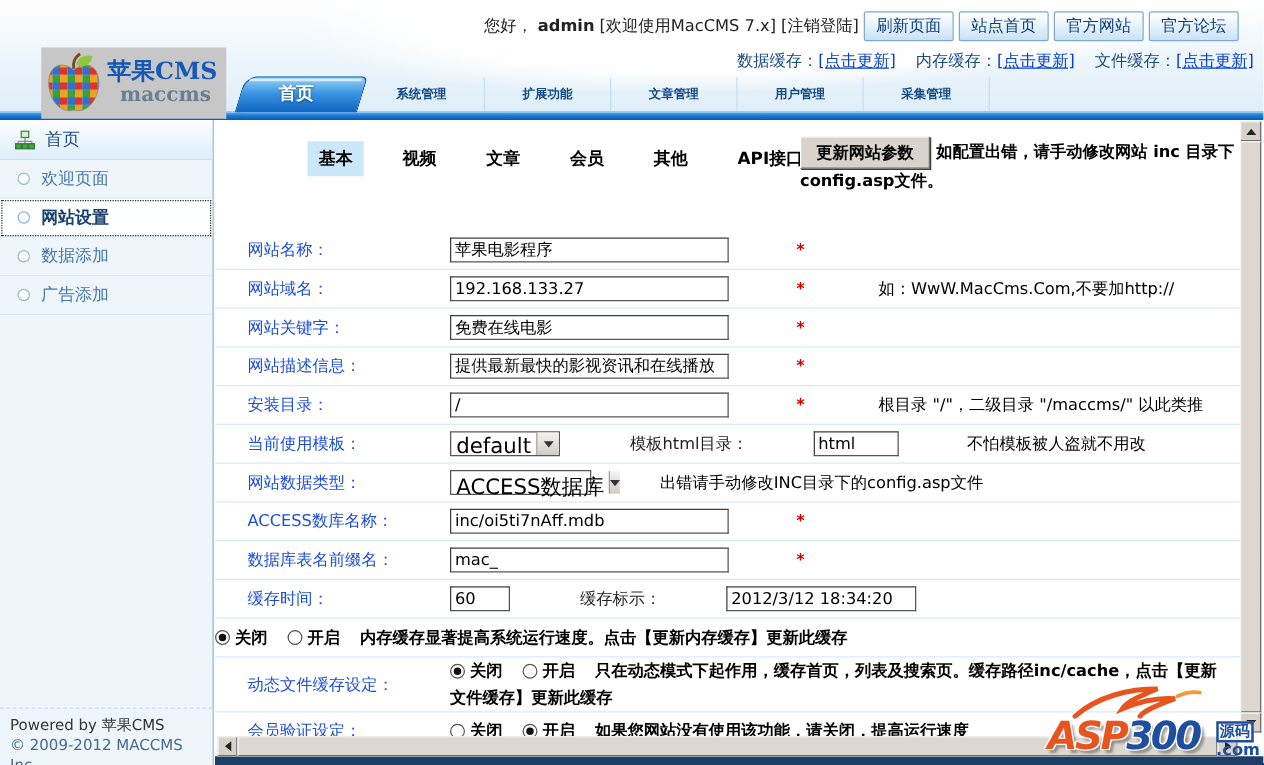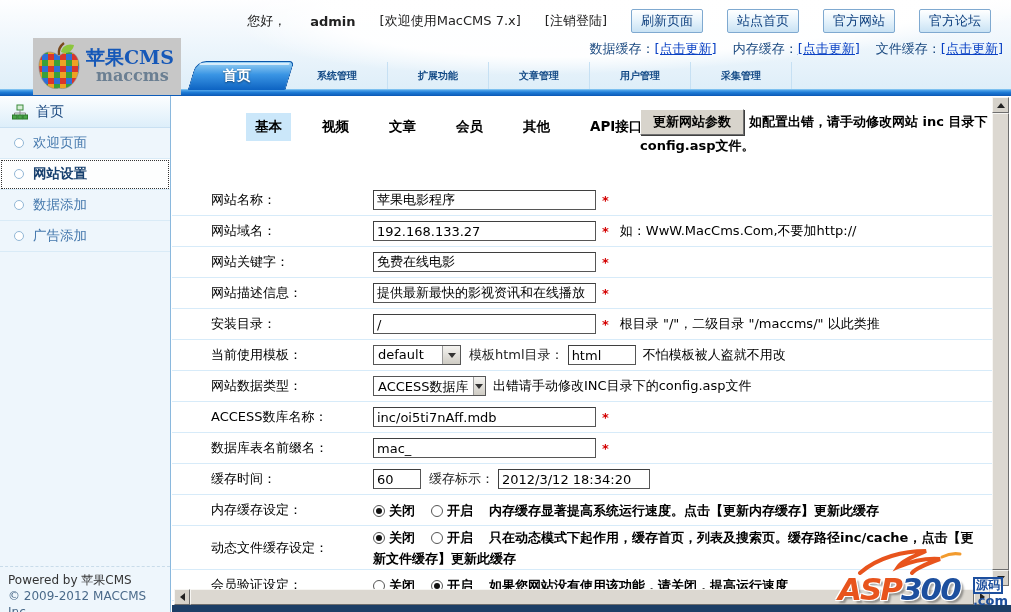--- a/index.html
+++ b/index.html
@@ -5,21 +5,21 @@
   html,body{margin:0;padding:0;}
   .screen{position:relative;width:1011px;height:612px;overflow:hidden;
     font-family:"DejaVu Sans",sans-serif;background:#fff;font-size:13px;}
 
   
   .header{position:absolute;left:0;top:0;width:1011px;height:96px;
     background:linear-gradient(180deg,#fefeff 0%,#eef6fc 45%,#dcedf8 100%);overflow:hidden;}
   .header::before{content:"";position:absolute;right:-120px;top:-90px;width:900px;height:160px;
     background:radial-gradient(ellipse at center,rgba(255,255,255,.95) 55%,rgba(255,255,255,0) 70%);
     transform:rotate(-4deg);}
-  .topline{position:absolute;top:9px;right:20px;display:flex;align-items:center;gap:24px;
+  .topline{position:absolute;top:9px;right:20px;display:flex;align-items:center;gap:4px;
     color:#222;font-size:13px;white-space:nowrap;z-index:3;}
   .topline .uname{font-weight:bold;}
   .hbtn{display:inline-block;border:1px solid #7fa9d0;border-radius:2px;color:#0d3f7e;
     background:linear-gradient(180deg,#ffffff 0%,#e8f4fc 45%,#c9e2f4 100%);
     padding:2px 9px;font-size:13px;cursor:pointer;}
   .cacheline{position:absolute;top:40px;right:8px;display:flex;gap:16px;color:#1b4a80;
     font-size:13px;white-space:nowrap;z-index:3;}
   .cachelink{color:#0a41c4;text-decoration:underline;cursor:pointer;}
 
   
@@ -69,32 +69,32 @@
 
   .hintblock{position:absolute;top:13px;left:468px;width:372px;font-size:13px;font-weight:bold;
     line-height:22px;color:#000;z-index:1;}
   .updbtn{display:inline-block;vertical-align:middle;margin-right:5px;background:#d8d4cc;
     border:1px solid;border-color:#ffffff #6f6f6f #6f6f6f #ffffff;box-shadow:1px 1px 0 #404040;
     padding:3px 12px;font-weight:bold;font-size:13px;font-family:inherit;cursor:pointer;}
 
   .form{position:absolute;top:89px;left:0;width:820px;}
   .frow{display:flex;align-items:center;border-bottom:1px solid #d7ebf9;height:31px;box-sizing:border-box;}
   .frow.tall{height:44px;}
-  .flabel{width:162px;padding-left:39px;flex-shrink:0;color:#000000;}
-  .fctrl{display:flex;align-items:center;flex:1;min-width:0;}
+  .flabel{width:162px;padding-left:26px;flex-shrink:0;color:#1d4ed8;}
+  .fctrl{display:flex;align-items:center;flex:1;min-width:0;gap:48px;}
   .fctrl-inline{flex:1;line-height:21px;min-width:0;padding-right:6px;font-weight:bold;}
   .tin{height:20px;box-sizing:border-box;border:1px solid #565656;border-top-color:#3f3f3f;
     border-left-color:#3f3f3f;background:#fff;font-size:13px;font-family:inherit;padding:1px 3px;}
   .w223{width:223px;} .w48{width:48px;} .w152{width:152px;} .w68{width:68px;}
   .req{color:#d40000;font-weight:bold;margin-left:6px;margin-right:4px;}
   .note{margin-left:7px;color:#000;white-space:nowrap;}
   .midlbl{margin-left:8px;margin-right:4px;color:#222;white-space:nowrap;}
   .fsel{display:inline-flex;align-items:stretch;border:1px solid #565656;background:#fff;
     height:20px;box-sizing:border-box;cursor:pointer;}
-  .fsel .txt{padding:1px 4px 0 4px;font-size:13px;white-space:nowrap;}
+  .fsel .txt{padding:1px 4px 0 4px;font-size:17px;white-space:nowrap;}
   .fsel .arrow{width:17px;background:linear-gradient(180deg,#f4f3f0,#cfccc4);
     border-left:1px solid #9a9a9a;display:flex;align-items:center;justify-content:center;}
   .tri-d{width:0;height:0;border-left:4px solid transparent;border-right:4px solid transparent;
     border-top:5px solid #333;}
   .radio{display:inline-block;width:12px;height:12px;border-radius:50%;border:1px solid #555;
     background:#fff;position:relative;vertical-align:-2px;margin-right:4px;box-sizing:border-box;cursor:pointer;}
   .radio.on::after{content:"";position:absolute;left:2px;top:2px;right:2px;bottom:2px;
     background:#111;border-radius:50%;}
   .rlbl{margin-right:16px;}
 
@@ -333,21 +333,20 @@
       <div class="frow">
         <span class="flabel">缓存时间：</span>
         <span class="fctrl">
           <input class="tin w48" value="60" style="">
           <span class="midlbl">缓存标示：</span>
           <input class="tin w152" value="2012/3/12 18:34:20" style="">
         </span>
       </div>
 
       <div class="frow">
-        <span class="flabel">内存缓存设定：</span>
         <span class="fctrl-inline">
           <span class="radio on"></span><span class="rlbl">关闭</span><span class="radio"></span><span class="rlbl">开启</span><span>内存缓存显著提高系统运行速度。点击【更新内存缓存】更新此缓存</span>
         </span>
       </div>
 
       <div class="frow tall">
         <span class="flabel">动态文件缓存设定：</span>
         <span class="fctrl-inline">
           <span class="radio on"></span><span class="rlbl">关闭</span><span class="radio"></span><span class="rlbl">开启</span><span>只在动态模式下起作用，缓存首页，列表及搜索页。缓存路径inc/cache，点击【更新文件缓存】更新此缓存</span>
         </span>

